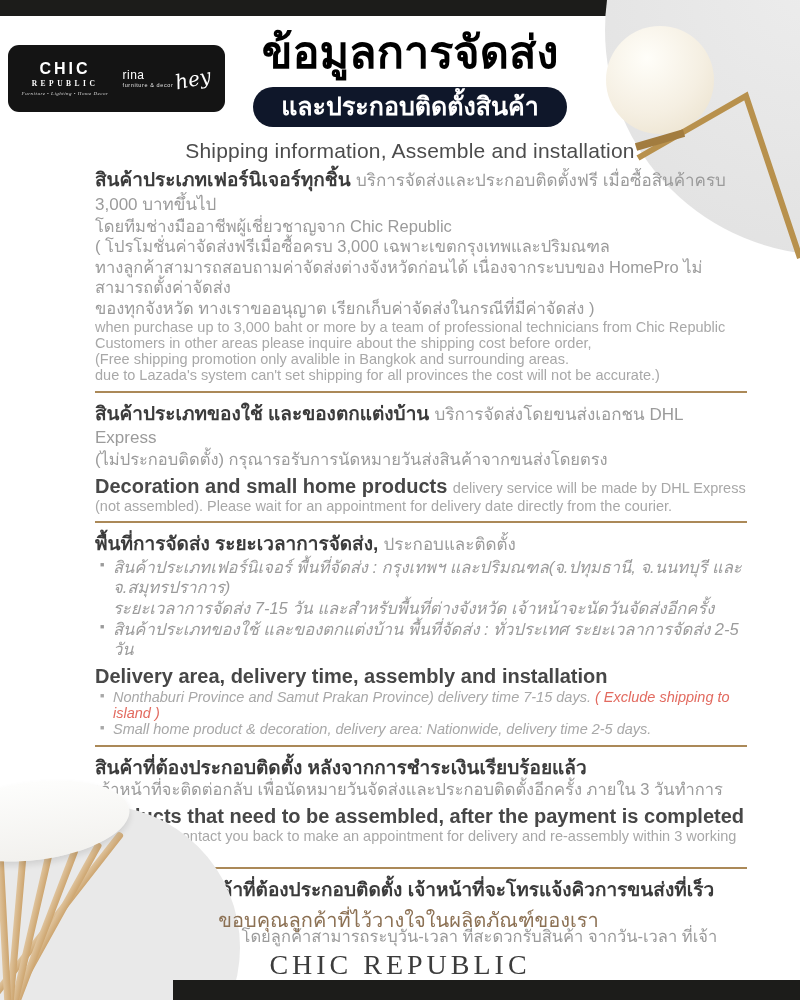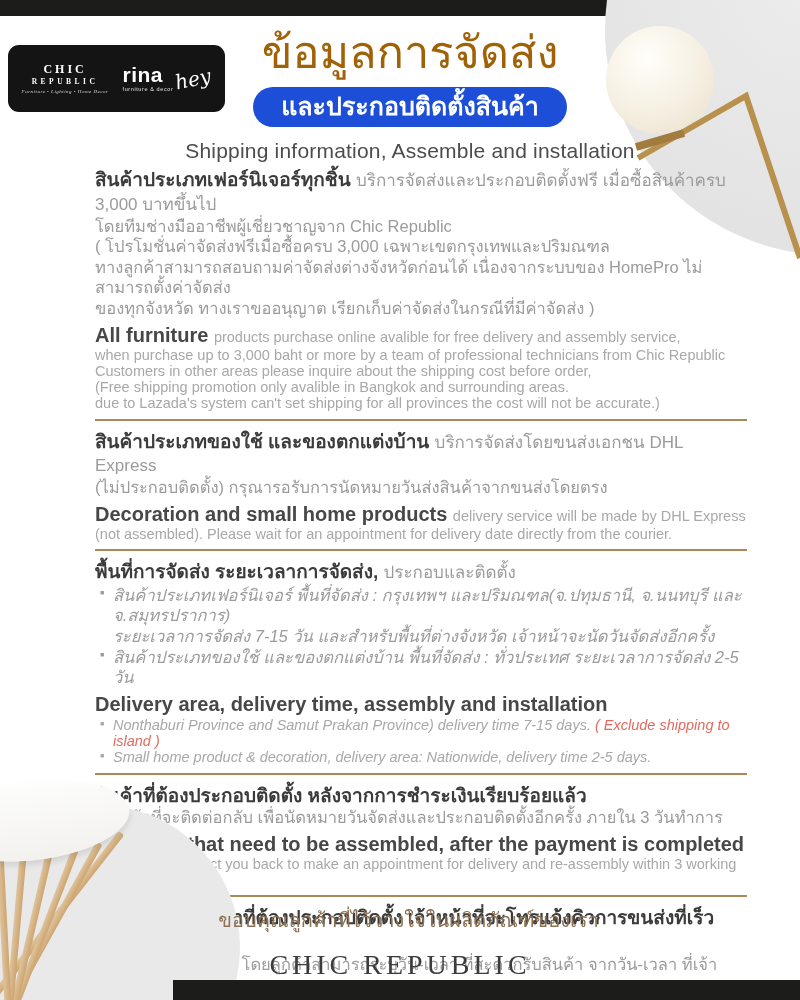--- a/index.html
+++ b/index.html
@@ -22,32 +22,32 @@
   
   .stool-circle{position:absolute;left:-45px;top:805px;width:285px;height:285px;border-radius:50%;background:#e9e9e9;}
   .stool-leg{position:absolute;width:7px;background:linear-gradient(to right,#dfc49e,#cda56f);transform-origin:top center;border-radius:3px;}
   .stool-top{position:absolute;left:-62px;top:782px;width:192px;height:78px;border-radius:50%;
     background:linear-gradient(#fdfdfc,#f2f1ee);transform:rotate(-7deg);box-shadow:0 4px 6px rgba(0,0,0,0.10);}
 
   
   .logo-box{position:absolute;left:8px;top:45px;width:217px;height:67px;background:#141414;border-radius:11px;
     display:flex;align-items:center;justify-content:center;gap:14px;color:#fff;}
   .chic-logo{text-align:center;line-height:1;}
-  .chic-name{font-family:Liberation Serif, serif;font-size:12px;letter-spacing:3px;font-weight:bold;}
+  .chic-name{font-family:Liberation Sans, sans-serif;font-size:16px;letter-spacing:3px;font-weight:bold;}
   .chic-sub{font-family:"Liberation Serif",serif;font-size:7.5px;letter-spacing:3.5px;margin-top:3px;font-weight:bold;}
   .chic-tag{font-family:"Liberation Serif",serif;font-size:5px;font-style:italic;letter-spacing:0.5px;margin-top:3px;color:#d8d8d8;}
   .rina-logo{display:flex;align-items:center;line-height:1;}
   .rina-main{text-align:left;}
-  .rina-name{font-size:21px;font-weight:bold;letter-spacing:0.5px;}
+  .rina-name{font-size:12px;font-weight:normal;letter-spacing:0.5px;}
   .rina-sub{font-size:5.5px;letter-spacing:0.6px;margin-top:2px;color:#e0e0e0;}
   .rina-script{font-family:"DejaVu Serif",serif;font-style:italic;font-size:20px;margin-left:2px;transform:rotate(-12deg);}
 
   .header-text{position:absolute;left:185px;top:28px;width:450px;text-align:center;}
-  .title-thai{font-size:45px;font-weight:400;color:#a16207;line-height:1.1;}
-  .badge{display:inline-block;margin-top:9px;padding:5px 28px 7px 28px;border-radius:24px;background:#1d4ed8;
+  .title-thai{font-size:45px;font-weight:700;color:#000000;line-height:1.1;}
+  .badge{display:inline-block;margin-top:9px;padding:5px 28px 7px 28px;border-radius:24px;background:#0f172a;
     color:#ffffff;font-size:25px;font-weight:bold;line-height:1.15;}
   .subtitle{margin-top:12px;font-size:21px;color:#4c4c4c;letter-spacing:0.2px;}
 
   
   .content{position:absolute;left:95px;top:168px;width:652px;}
   .thai-h{font-size:19px;font-weight:bold;color:#3b3b3b;line-height:1.25;}
   .thai-h .rest{font-weight:normal;color:#9b9b9b;font-size:17px;}
   .thai-body{font-size:16.5px;color:#9b9b9b;line-height:1.25;}
   .en-h{font-size:20px;font-weight:bold;color:#474747;line-height:1.15;margin-top:5px;}
   .en-h .rest{font-weight:normal;color:#a8a8a8;font-size:14.5px;}
@@ -101,24 +101,20 @@
 
   <section>
     <div class="thai-h">
       <span>สินค้าประเภทเฟอร์นิเจอร์ทุกชิ้น</span>
       <span class="rest">บริการจัดส่งและประกอบติดตั้งฟรี เมื่อซื้อสินค้าครบ 3,000 บาทขึ้นไป</span>
     </div>
     <div class="thai-body">โดยทีมช่างมืออาชีพผู้เชี่ยวชาญจาก Chic Republic</div>
     <div class="thai-body">( โปรโมชั่นค่าจัดส่งฟรีเมื่อซื้อครบ 3,000 เฉพาะเขตกรุงเทพและปริมณฑล</div>
     <div class="thai-body">ทางลูกค้าสามารถสอบถามค่าจัดส่งต่างจังหวัดก่อนได้ เนื่องจากระบบของ HomePro ไม่สามารถตั้งค่าจัดส่ง</div>
     <div class="thai-body">ของทุกจังหวัด ทางเราขออนุญาต เรียกเก็บค่าจัดส่งในกรณีที่มีค่าจัดส่ง )</div>
-    <div class="en-h">
-      <span>All furniture</span>
-      <span class="rest">products purchase online avalible for free delivery and assembly service,</span>
-    </div>
     <div class="en-body">when purchase up to 3,000 baht or more by a team of professional technicians from Chic Republic</div>
     <div class="en-body">Customers in other areas please inquire about the shipping cost before order,</div>
     <div class="en-body">(Free shipping promotion only avalible in Bangkok and surrounding areas.</div>
     <div class="en-body">due to Lazada's system can't set shipping for all provinces the cost will not be accurate.)</div>
   </section>
   <hr class="gold">
 
   <section>
     <div class="thai-h">
       <span>สินค้าประเภทของใช้ และของตกแต่งบ้าน</span>

